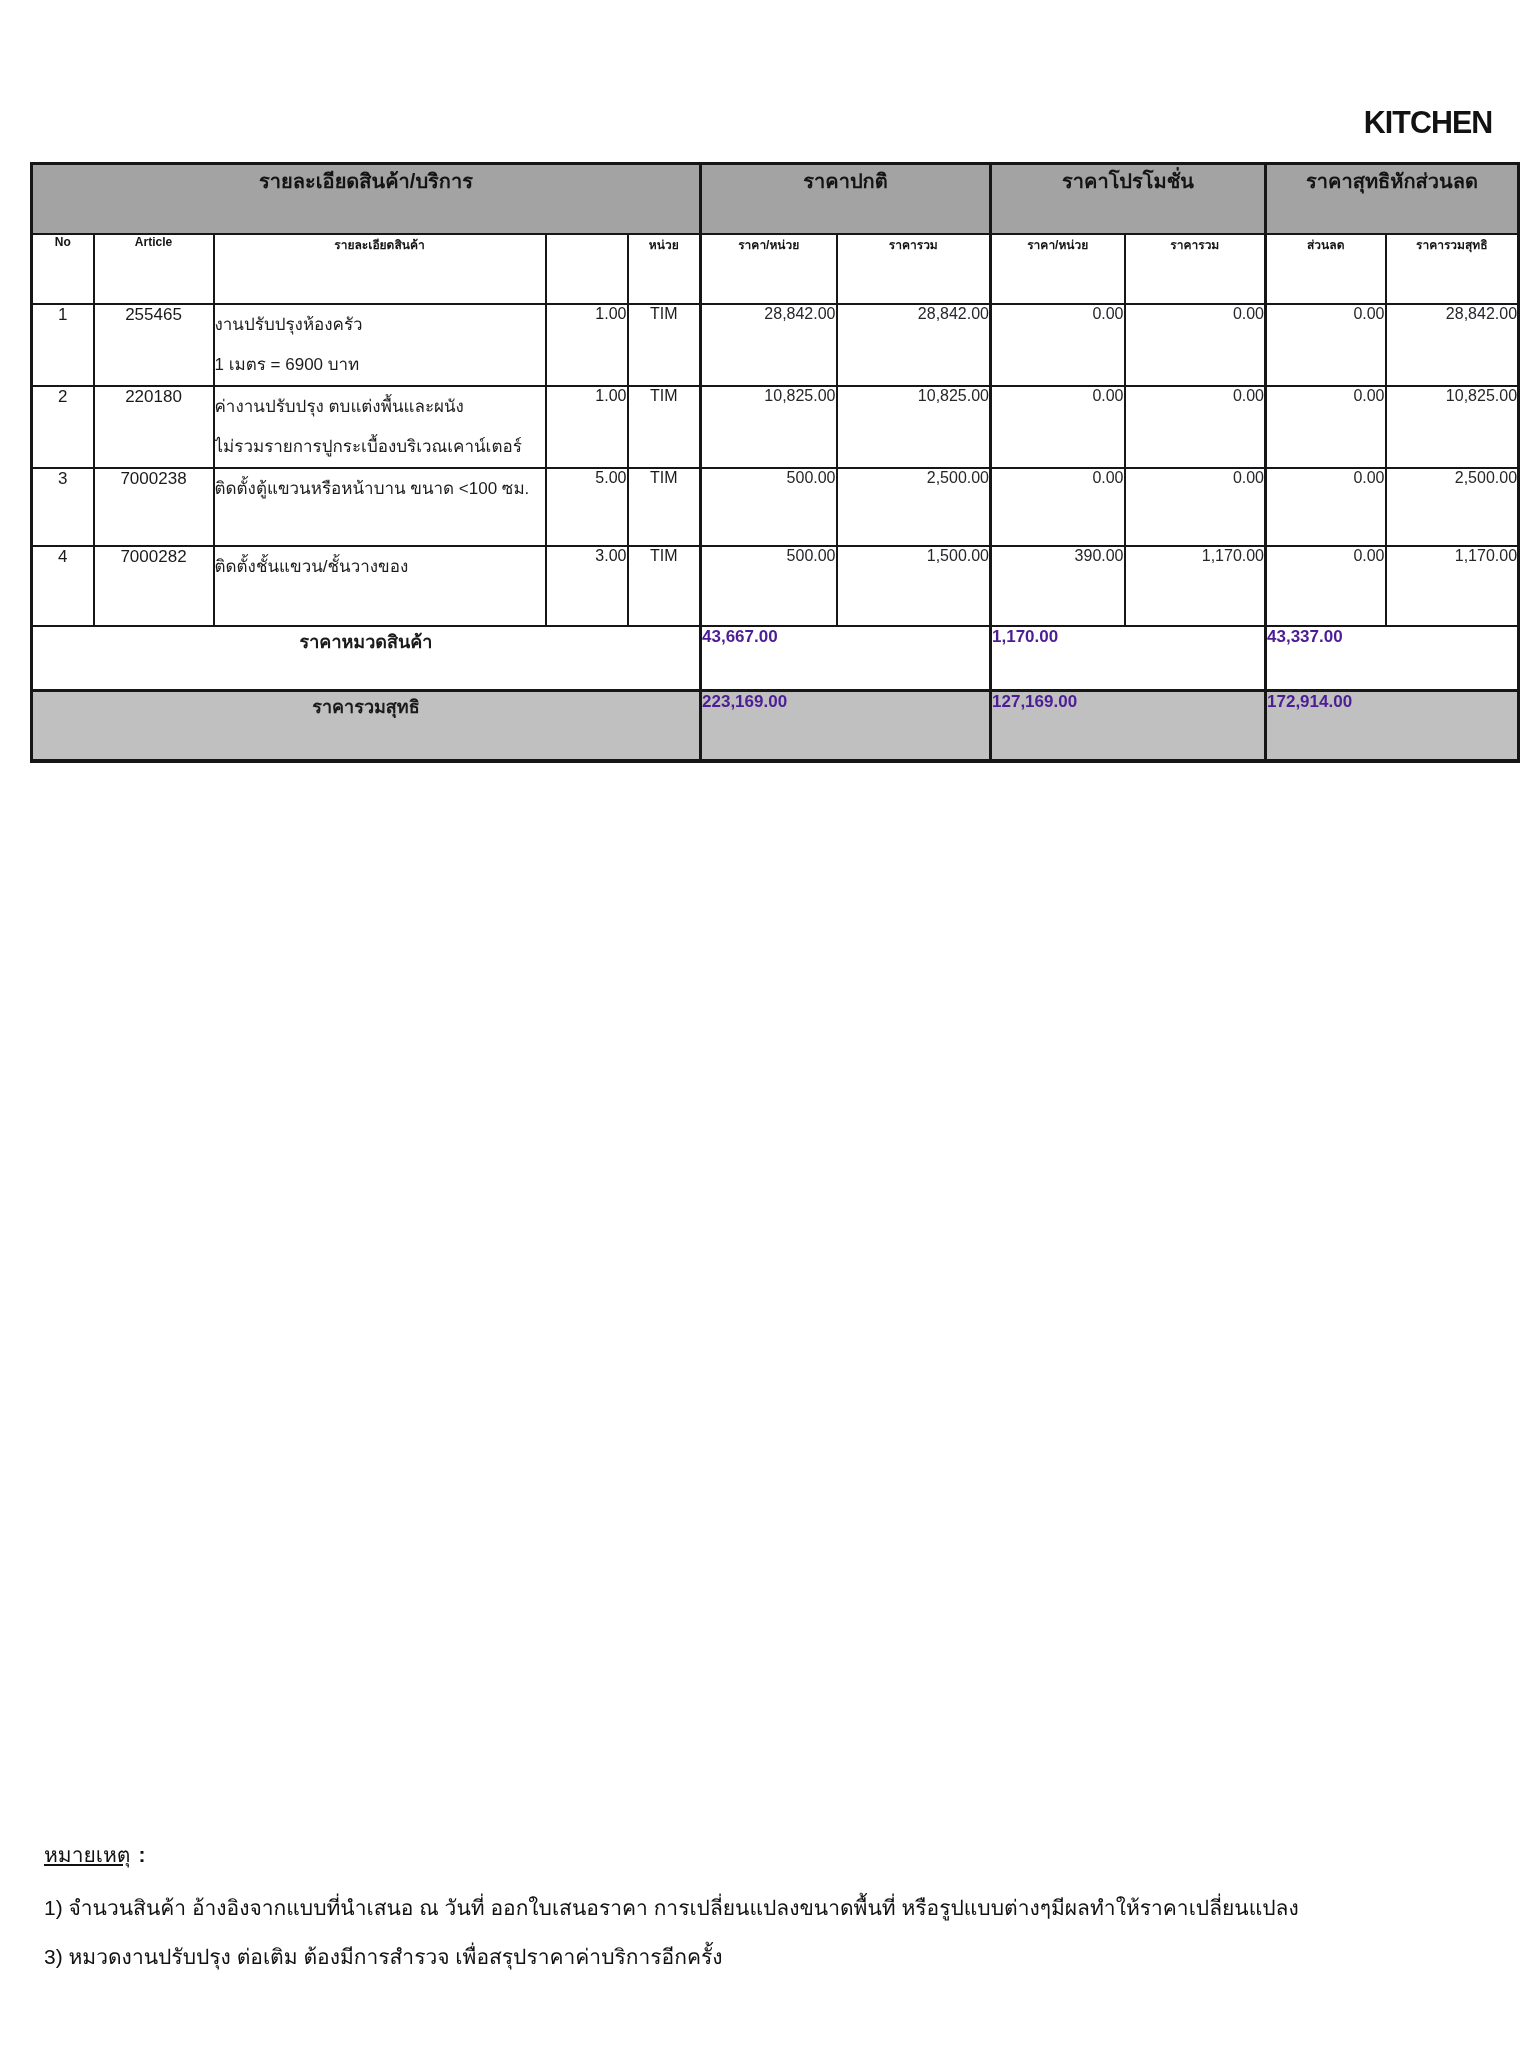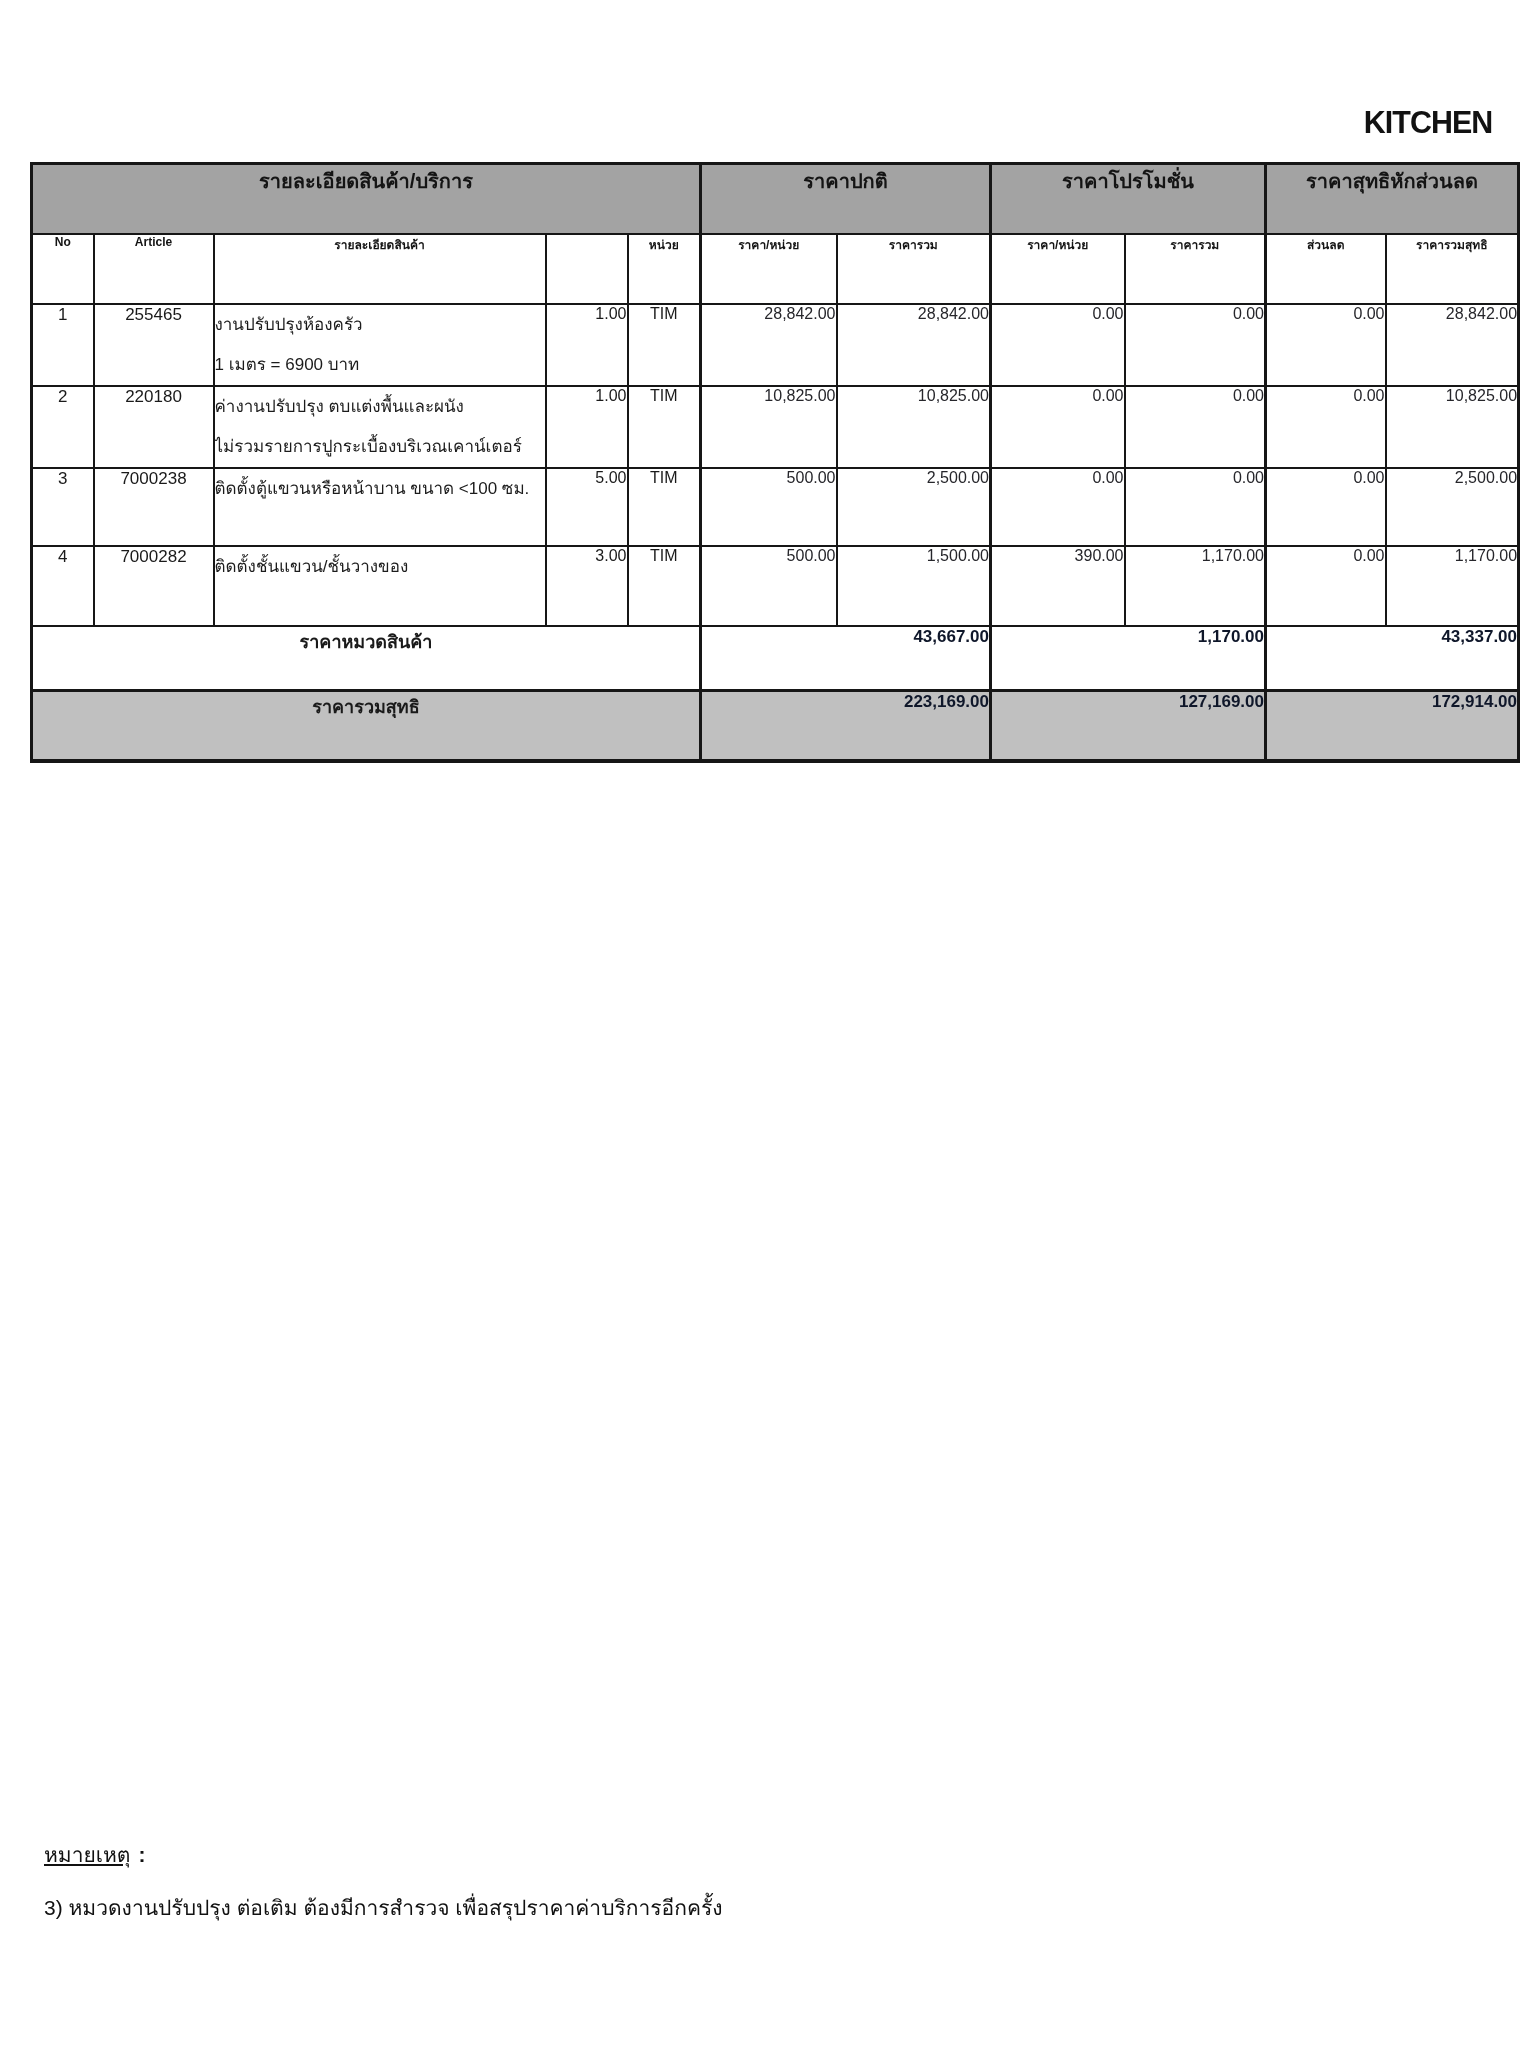--- a/index.html
+++ b/index.html
@@ -62,21 +62,21 @@
     padding-top:15px;
     color:#141414;
   }
   td.c-no{text-align:center;font-size:17px;padding-top:11px;}
   td.c-article{text-align:center;font-size:17px;padding-top:11px;margin-top:37px;}
   td.c-desc{font-size:17px;line-height:40px;padding:4px 4px 0 6px;color:#1c1c1c;margin-left:28px;}
   td.c-qty{text-align:right;font-size:16px;padding:11px 7px 0 0;}
   td.c-unit{text-align:center;font-size:16px;padding-top:11px;}
   td.num{text-align:right;font-size:16px;padding:11px 9px 0 0;color:#26262b;}
   td.sum-label{text-align:center;font-weight:bold;font-size:18px;padding-top:11px;}
-  td.sum-num{text-align:right;font-weight:bold;font-size:17px;padding:12px 9px 0 0;color:#0f172a;}
+  td.sum-num{font-weight:bold;font-size:17px;padding:12px 9px 0 0;color:#4c1d95;}
   tr.r-tot td{background:#c0c0c0;border-top-width:3px;border-bottom-width:4px;}
   .notes{
     position:absolute;
     left:44px;top:1838px;
     font-size:21px;
     color:#111111;
   }
   .notes-heading{margin-bottom:12px;font-size:21px;}
   .notes-heading .u{text-decoration:underline;}
   .notes-heading .sep{margin-left:8px;font-weight:bold;}
@@ -207,16 +207,17 @@
       <td class="sum-num gl" colspan="2">127,169.00</td>
       <td class="sum-num gl" colspan="2">172,914.00</td>
     </tr>
   </tbody>
     </table>
 
   <div class="notes">
     <div class="notes-heading">
       <span class="u">หมายเหตุ</span><span class="sep">:</span>
     </div>
+    <div class="note-line">1) จำนวนสินค้า อ้างอิงจากแบบที่นำเสนอ ณ วันที่ ออกใบเสนอราคา การเปลี่ยนแปลงขนาดพื้นที่ หรือรูปแบบต่างๆมีผลทำให้ราคาเปลี่ยนแปลง</div>
     <div class="note-line">3) หมวดงานปรับปรุง ต่อเติม ต้องมีการสำรวจ เพื่อสรุปราคาค่าบริการอีกครั้ง</div>
   </div>
 
 </div>
 
 </body></html>

